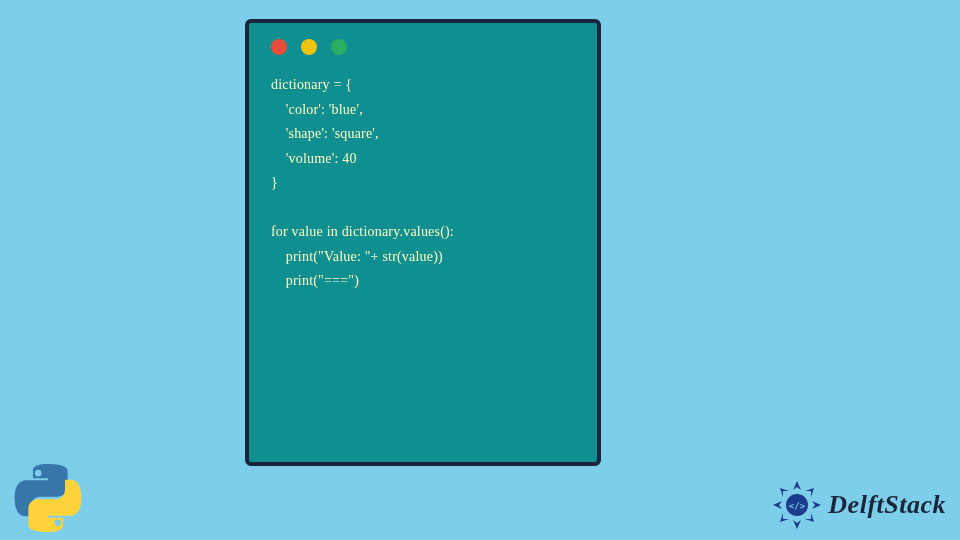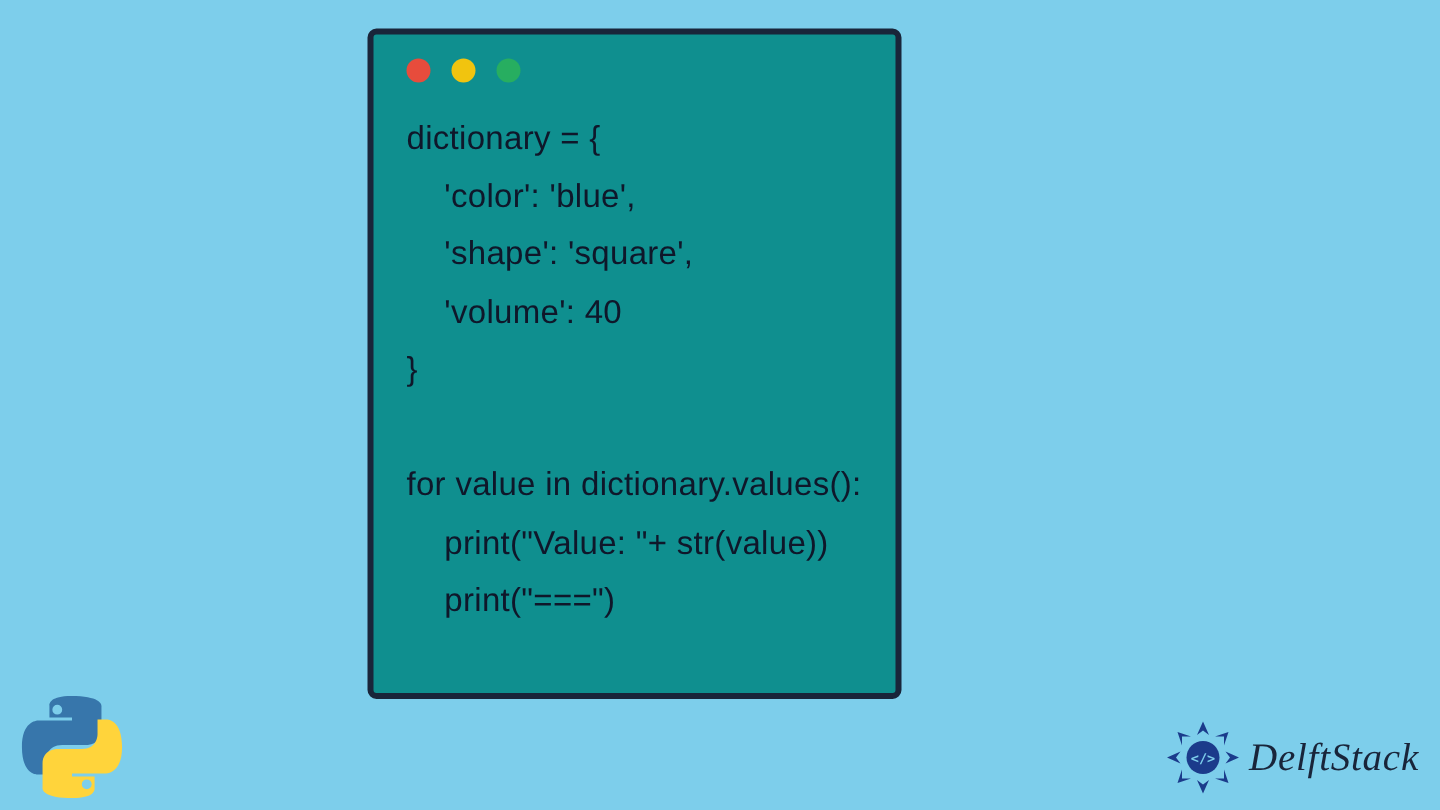--- a/index.html
+++ b/index.html
@@ -28,46 +28,46 @@
   }
   .dot {
     width: 16px;
     height: 16px;
     border-radius: 50%;
   }
   .dot-red    { background: #e74c3c; }
   .dot-yellow { background: #f1c40f; }
   .dot-green  { background: #27ae60; }
   .code {
-    color: #0f172a;
-    font-size: 22px;
+    color: #fef9c3;
+    font-size: 14px;
     line-height: 1.75;
     white-space: pre;
     padding: 18px 0 0 22px;
-    font-family: Liberation Sans, sans-serif;
+    font-family: Liberation Serif, serif;
     letter-spacing: 0.2px;
   }
   .py-logo {
     position: absolute;
     left: 12px;
     bottom: 6px;
     width: 72px;
     height: 72px;
   }
   .brand {
     position: absolute;
     right: 14px;
     bottom: 10px;
     display: flex;
     align-items: center;
     gap: 6px;
   }
   .brand-text {
     color: #19253a;
-    font-weight: normal;
+    font-weight: bold;
     font-size: 26px;
     font-style: italic;
     font-family: "Times New Roman", Georgia, serif;
     letter-spacing: 0.5px;
   }
   .brand-icon { width: 50px; height: 50px; }
 </style>
 </head>
 <body>
 

